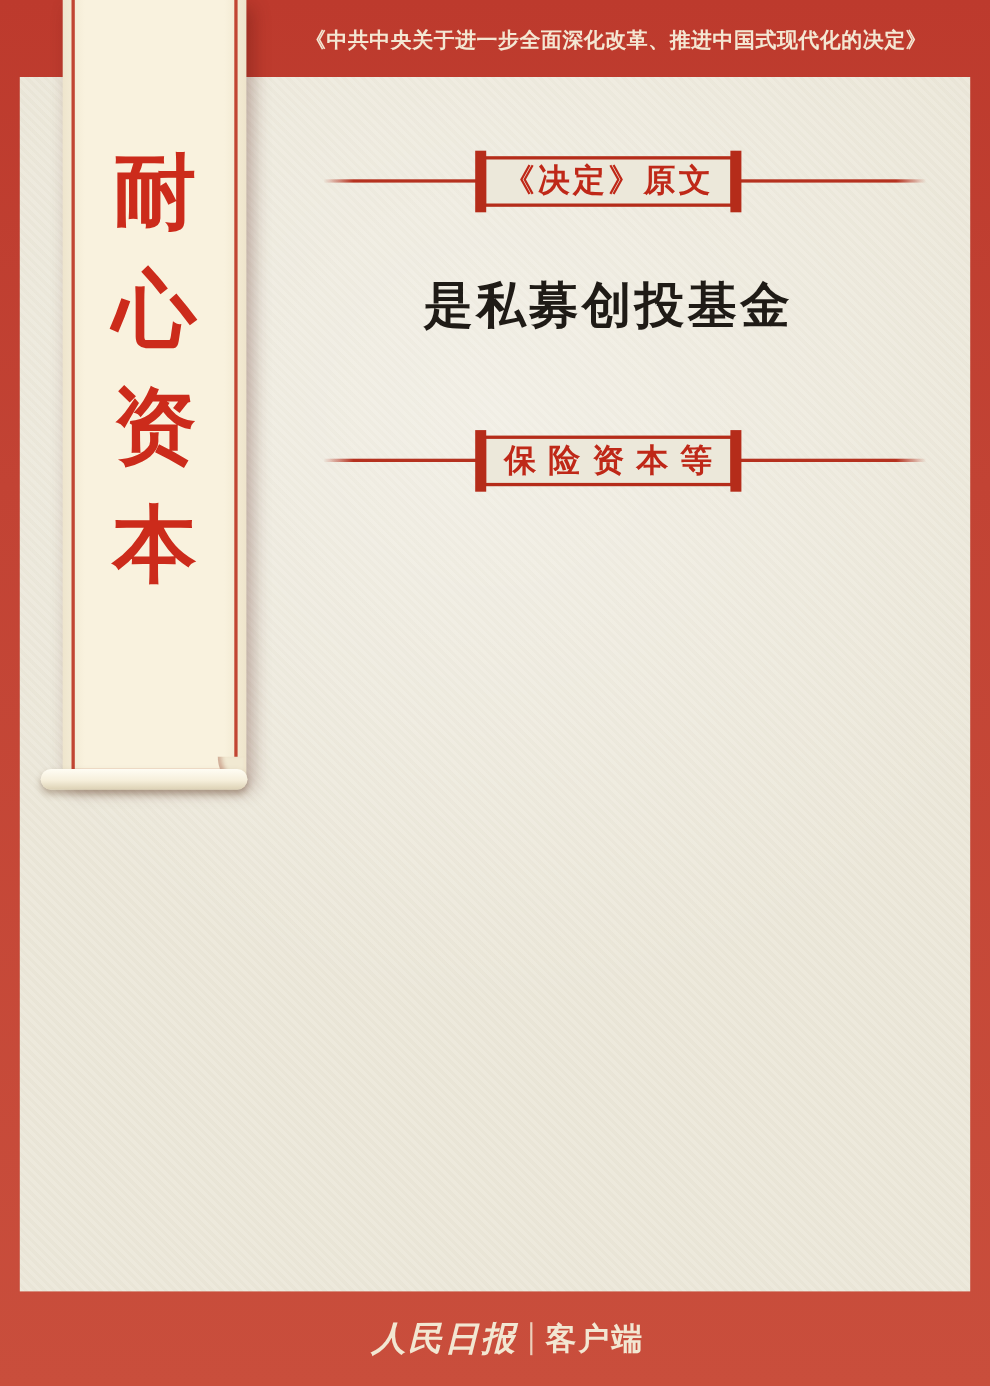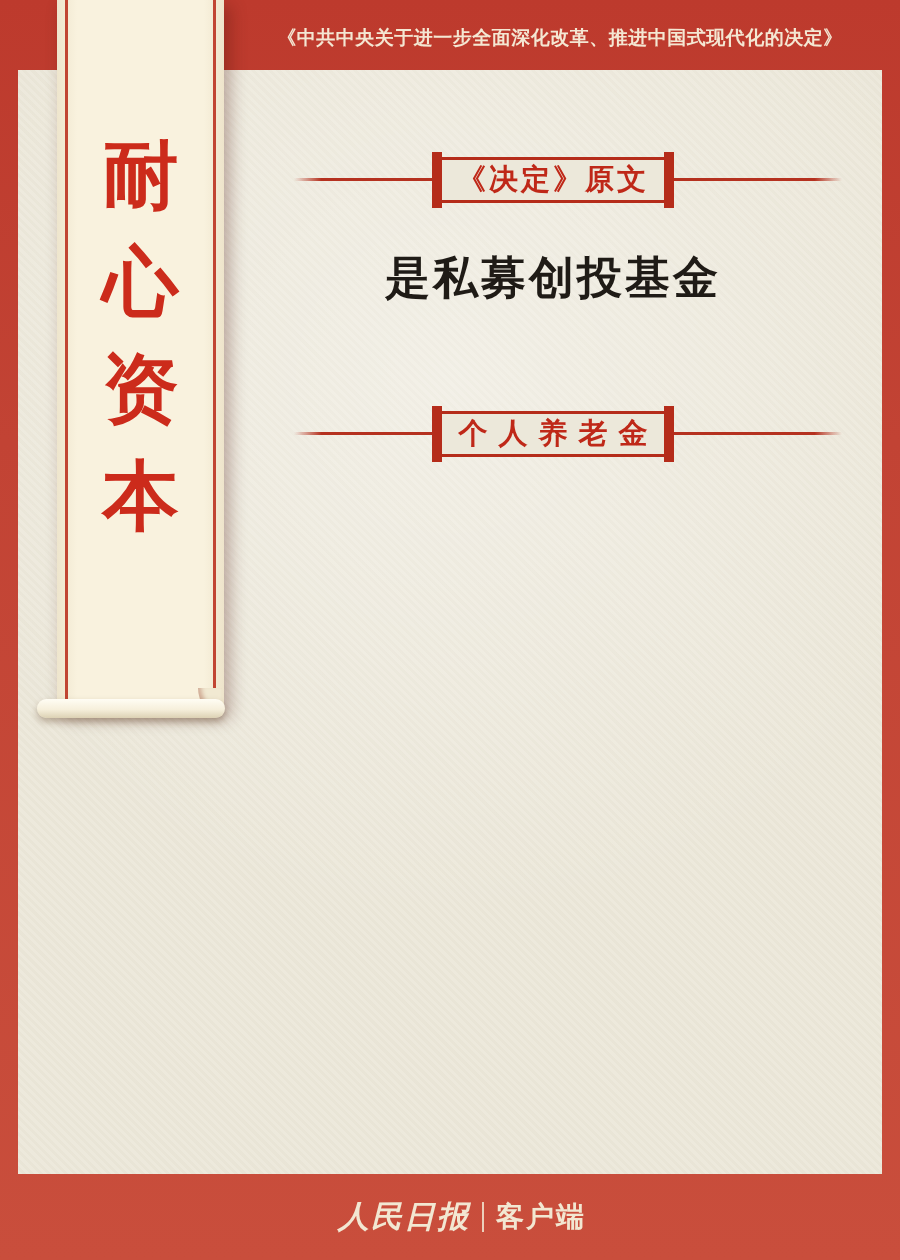--- a/index.html
+++ b/index.html
@@ -54,21 +54,21 @@
     box-shadow: inset 3px -3px 4px rgba(150,60,40,0.35);
   }
   .scroll-roll {
     position: absolute; left: -20px; top: 699px; width: 188px; height: 19px;
     border-radius: 10px;
     background: linear-gradient(180deg, #fffdf4 0%, #f6efdb 55%, #dcd1b4 100%);
     box-shadow: 0 4px 7px rgba(90,55,25,0.35);
   }
   
   .badge-row {
-    position: absolute; left: 206px; right: 0; height: 46px; margin-top: 15px;
+    position: absolute; left: 206px; right: 0; height: 46px;
   }
   .badge-row.first { top: 72px; }
   .badge-row.second { top: 326px; }
   .badge-rule {
     position: absolute; top: 21px; left: 70px; right: 40px; height: 3px;
     background: linear-gradient(90deg, rgba(181,49,31,0) 0%, #b5311f 5%, #b5311f 95%, rgba(181,49,31,0) 100%);
   }
   .badge {
     position: absolute; left: 50%; top: 0; transform: translateX(-50%);
     width: 228px; height: 46px; box-sizing: border-box;
@@ -127,21 +127,21 @@
       <div class="badge">
         <span class="badge-text">《决定》原文</span>
       </div>
     </div>
 
     <div class="quote-title">是私募创投基金</div>
 
     <div class="badge-row second">
       <div class="badge-rule"></div>
       <div class="badge">
-        <span class="badge-text">个人养老金</span>
+        <span class="badge-text">保险资本等</span>
       </div>
     </div>
 
   </div>
 
   <div class="scroll">
     <div class="scroll-border"></div>
     <div class="scroll-chars">
       <span class="scroll-char">耐</span>
       <span class="scroll-char">心</span>

